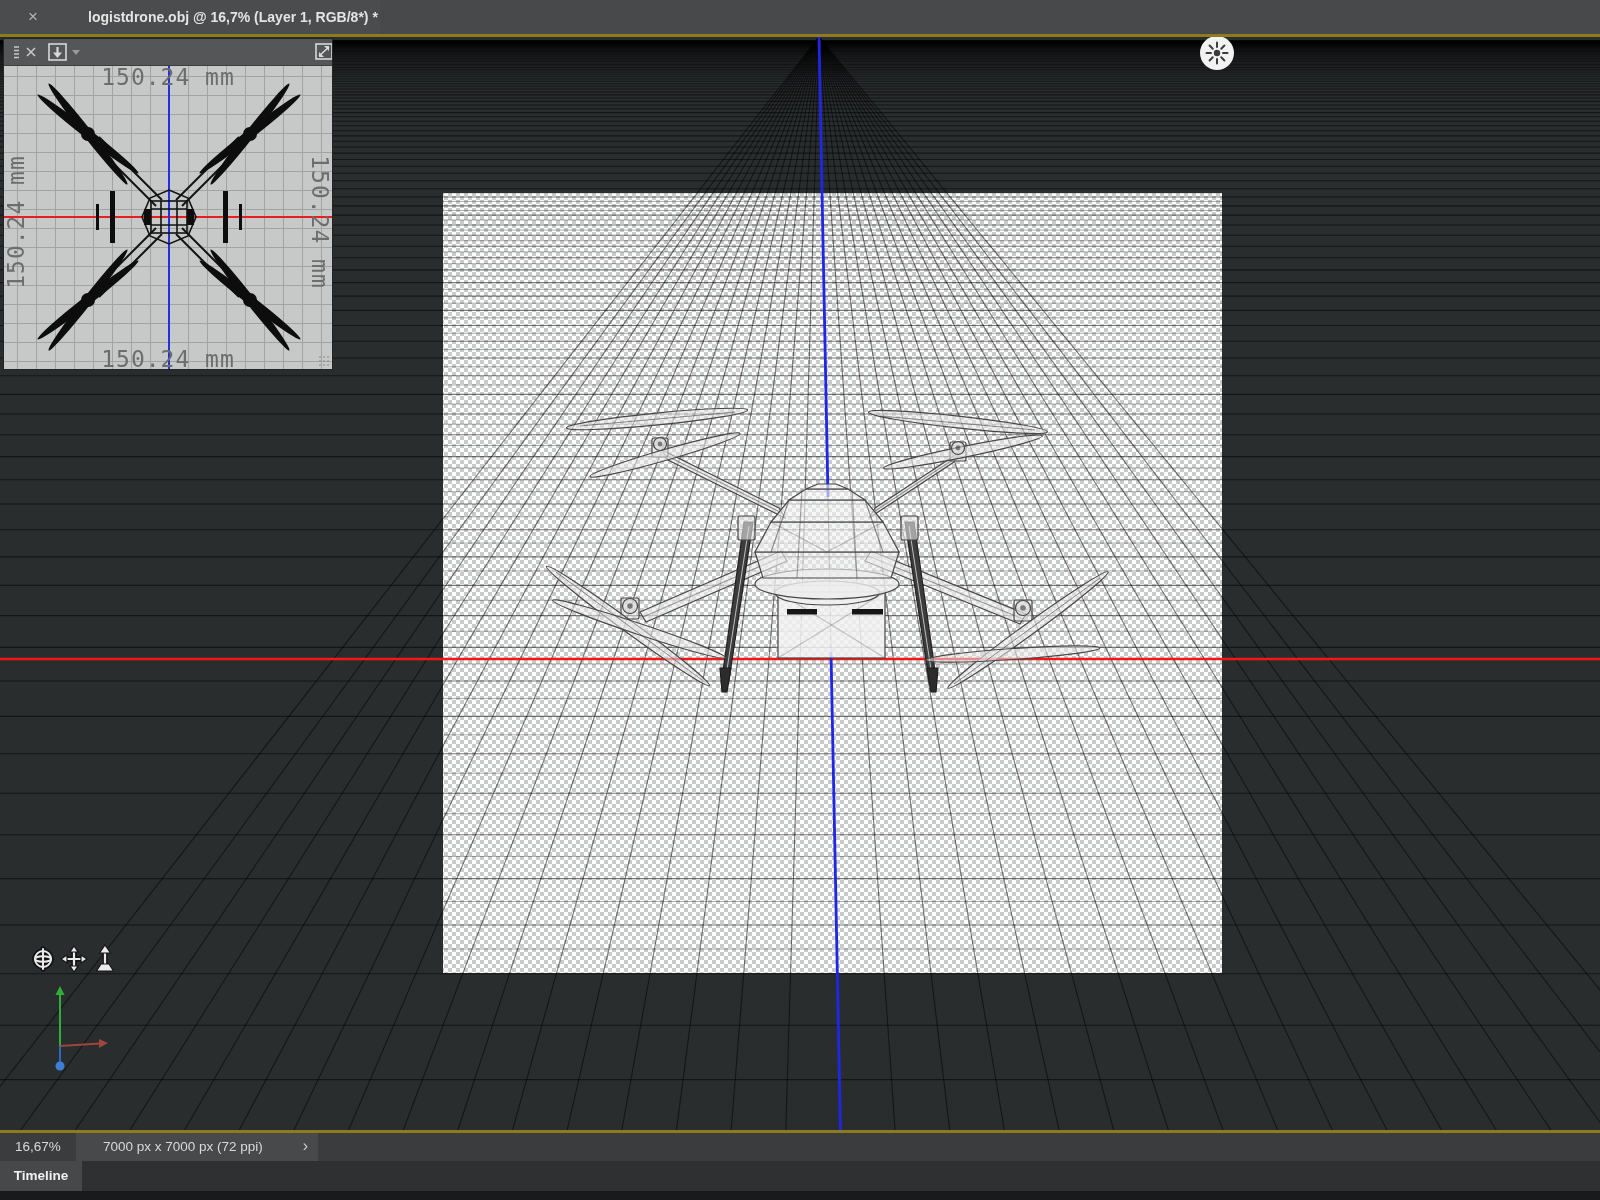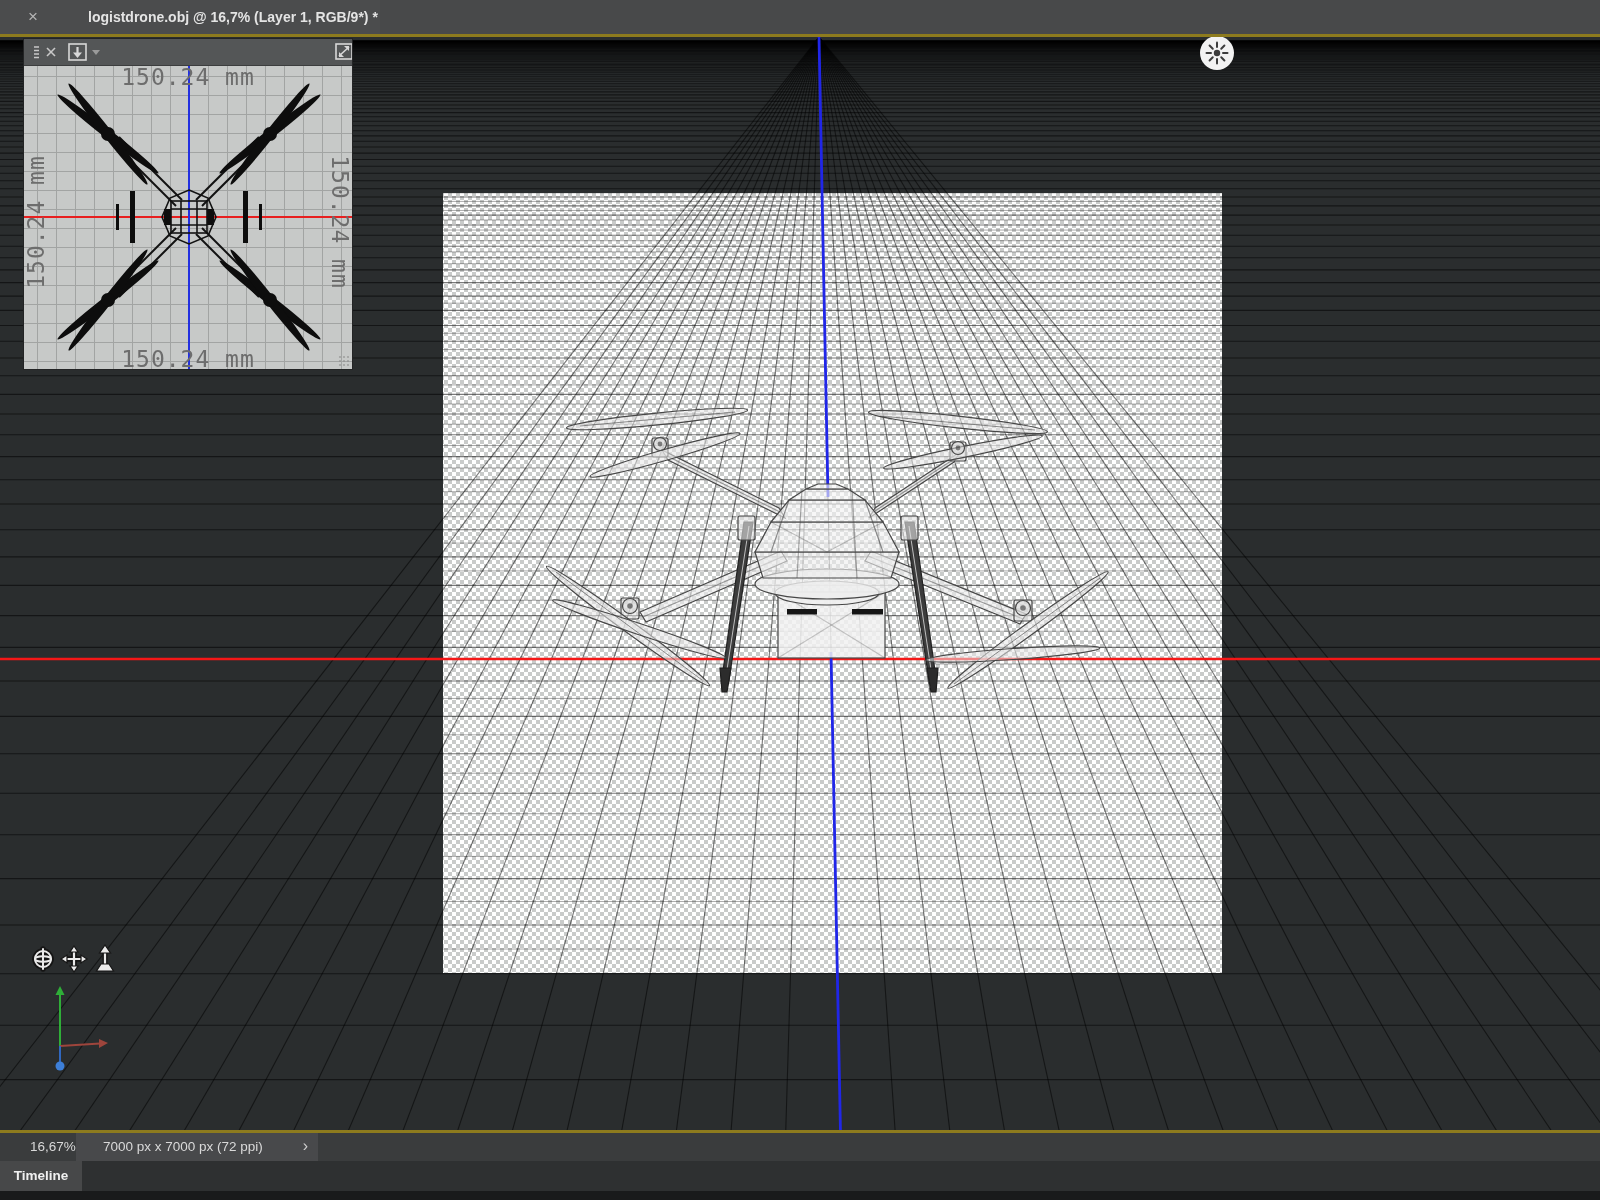--- a/index.html
+++ b/index.html
@@ -16,59 +16,59 @@
              font-weight:bold;font-size:14px;white-space:nowrap;}
   .accent-line-top{position:absolute;left:0;top:34px;width:1600px;height:3px;background:#8d7b1e;}
   .accent-line-bottom{position:absolute;left:0;top:1130px;width:1600px;height:3px;background:#8d7b1e;}
   
   .viewport{position:absolute;left:0;top:37px;width:1600px;height:1093px;overflow:hidden;}
   .viewport svg.scene{position:absolute;left:0;top:0;}
   #grid-major line{stroke:rgba(0,0,0,0.52);stroke-width:1.1;}
   #grid-minor line{stroke:rgba(35,35,35,0.38);stroke-width:1;}
   
   .panel{position:absolute;left:3px;top:38px;width:330px;height:332px;
-         border:1px solid #232425;box-sizing:border-box;background:#0ea5e9;margin-left:20px;}
+         border:1px solid #232425;box-sizing:border-box;background:#0ea5e9;}
   .panel-header{position:absolute;left:0;top:0;width:100%;height:27px;background:#545657;
                 border-bottom:1px solid #3c3d3e;box-sizing:border-box;}
   .panel-content{position:absolute;left:0;top:27px;width:328px;height:303px;overflow:hidden;
      background-color:#c7c9c8;
      background-image:linear-gradient(#a2a4a3 1px,transparent 1px),
                       linear-gradient(90deg,#a2a4a3 1px,transparent 1px);
      background-size:19px 19px;background-position:13px 10px;}
   .mini-red{position:absolute;left:0;top:150px;width:100%;height:2px;background:#e81f1f;}
   .mini-blue{position:absolute;left:164px;top:0;width:2px;height:100%;background:#2330e0;}
   .measure{position:absolute;color:#6d6d6d;font-family:"DejaVu Sans Mono",monospace;
            font-size:23px;letter-spacing:1px;white-space:nowrap;}
   .measure.top{left:0;width:100%;top:-2px;text-align:center;}
   .measure.bottom{left:0;width:100%;top:280px;text-align:center;}
   .measure.left{left:-58px;top:143px;width:140px;text-align:center;transform:rotate(-90deg);}
   .measure.right{left:246px;top:143px;width:140px;text-align:center;transform:rotate(90deg);}
   .grip{position:absolute;right:2px;bottom:2px;width:12px;height:12px;opacity:.7;}
   
   .statusbar{position:absolute;left:0;top:1133px;width:1600px;height:28px;background:#3a3c3d;
              color:#d9d9d9;font-size:13.5px;}
-  .zoom-field{position:absolute;left:30px;top:0;line-height:28px;}
+  .zoom-field{position:absolute;left:15px;top:0;line-height:28px;}
   .doc-info-box{position:absolute;left:76px;top:0;width:242px;height:40px;background:#48494b;}
   .doc-info-text{position:absolute;left:27px;top:0;line-height:28px;white-space:nowrap;}
   .doc-info-chevron{position:absolute;right:10px;top:0;line-height:26px;color:#cccccc;font-size:16px;}
   
   .timeline-row{position:absolute;left:0;top:1161px;width:1600px;height:30px;background:#2e3031;padding-left:44px;}
   .timeline-tab{position:absolute;left:0;top:0;width:82px;height:30px;background:#474849;
                 color:#f0f0f0;font-weight:bold;font-size:13.5px;text-align:center;line-height:30px;}
   .bottom-strip{position:absolute;left:0;top:1191px;width:1600px;height:9px;background:#191a1b;}
 </style>
 </head>
 <body>
 
 <div class="stage">
 
   <div class="titlebar">
     <div class="doc-tab">
       <span class="tab-close">×</span>
-      <span class="tab-title">logistdrone.obj @ 16,7% (Layer 1, RGB/9*) *</span>
+      <span class="tab-title">logistdrone.obj @ 16,7% (Layer 1, RGB/8*) *</span>
     </div>
   </div>
   <div class="accent-line-top"></div>
   <div class="accent-line-bottom"></div>
 
   <div class="viewport">
     <svg class="scene" width="1600" height="1093" viewBox="0 37 1600 1093">
       <defs>
         <pattern id="checker" width="8" height="8" patternUnits="userSpaceOnUse">
           <rect width="8" height="8" fill="#ffffff"></rect>

